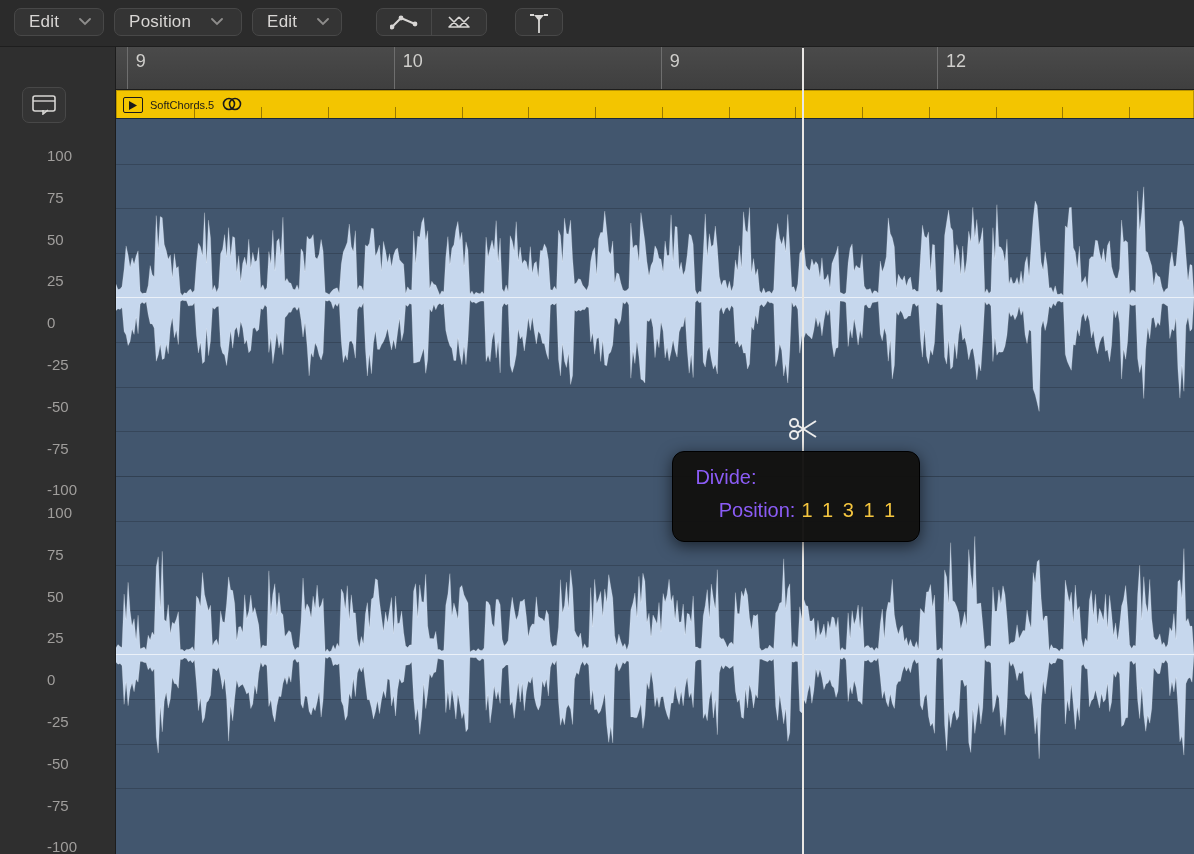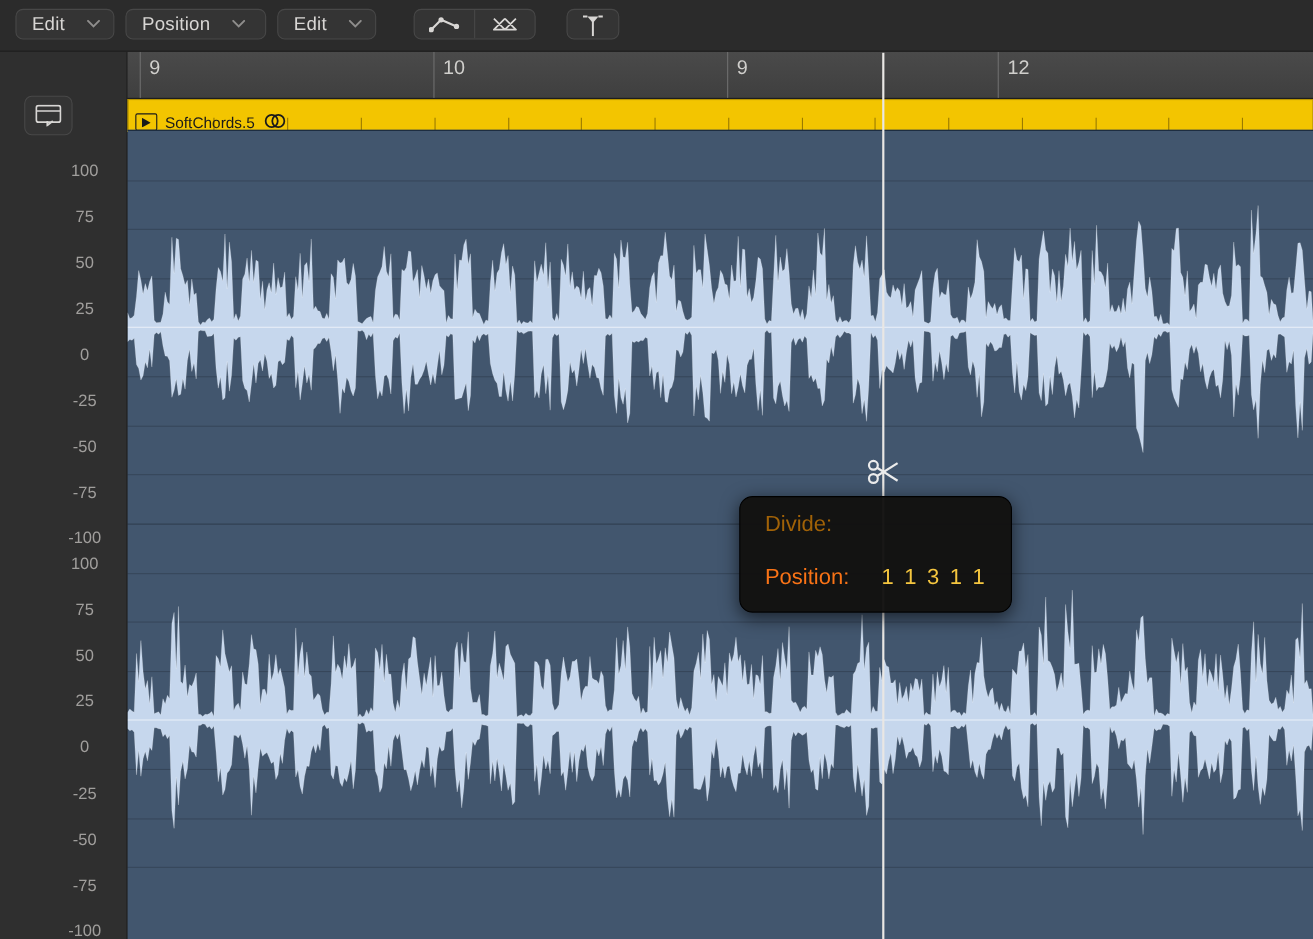--- a/index.html
+++ b/index.html
@@ -27,55 +27,55 @@
   .seg .segbtn{width:54px;display:flex;align-items:center;justify-content:center;border-right:1px solid var(--btn-border)}
   .seg .segbtn:last-child{border-right:none}
   .gap{width:14px}
   svg{display:block}
 
   
   .main{position:absolute;left:0;right:0;top:47px;bottom:0;display:flex}
   .sidebar{width:115px;background:var(--panel2);position:relative;border-right:1px solid #1d1d1d;flex:0 0 115px}
   .catalog-btn{position:absolute;left:22px;top:40px;width:42px;height:34px;border:1px solid var(--btn-border);border-radius:7px;background:var(--btn);display:flex;align-items:center;justify-content:center}
   .db-scale{position:absolute;top:90px;bottom:0;right:8px;width:80px;font-size:15px;color:var(--text-dim);font-variant-numeric:tabular-nums}
-  .db{position:absolute;right:0;text-align:center;width:60px}
+  .db{position:absolute;right:0;text-align:left;width:60px}
 
   .content{flex:1;position:relative}
 
   
   .ruler{height:42px;background:linear-gradient(#4a4a4a,#3f3f3f);border-bottom:1px solid #1d1d1d;position:relative;color:#cfcecc;font-size:18px}
   .ruler .bar{position:absolute;top:0;bottom:0;border-left:1px solid #6e6e6e;padding:4px 0 0 8px}
   .ruler .lbl{font-weight:400;color:#d0cfcc}
 
   
   .clip-strip{height:29px;background:#1f1f1f;position:relative}
-  .clip-header{position:absolute;left:0;right:0;top:0;height:30px;background:var(--clip-header);border:1px solid #b89400;box-sizing:border-box;display:flex;align-items:flex-end;padding:0 6px 0 6px;gap:7px;color:#1a1a1a;font-size:14px}
+  .clip-header{position:absolute;left:0;right:0;top:0;height:30px;background:var(--clip-header);border:1px solid #b89400;box-sizing:border-box;display:flex;align-items:center;padding:0 6px 0 6px;gap:7px;color:#1a1a1a;font-size:11px}
   .clip-header .tick{position:absolute;top:16px;bottom:0;border-left:1px solid rgba(80,60,0,.55)}
   .play-icn{width:20px;height:16px;border:1.6px solid #1a1a1a;border-radius:2px;display:flex;align-items:center;justify-content:center;box-sizing:border-box}
   .stereo-icn{width:22px;height:16px}
 
   
   .wave-wrap{position:absolute;left:0;right:0;top:71px;bottom:0;background:var(--wave-bg);border-top:1px solid #1a2a3c}
   .channel{position:absolute;left:0;right:0}
   .ch0{top:0;height:357px;border-bottom:1px solid rgba(0,0,0,.25)}
   .ch1{top:357px;height:357px}
   .grid-h{position:absolute;left:0;right:0;height:1px;background:rgba(0,0,0,.18)}
   .wave{position:absolute;left:0;right:0;top:0;bottom:0}
 
   
   .playhead{position:absolute;top:-71px;bottom:0;width:1.5px;background:#e9e7e4;z-index:6}
 
   
   .scissors{position:absolute;z-index:10}
 
   
   .tooltip{position:absolute;z-index:20;background:rgba(18,17,16,.97);border:1px solid #000;border-radius:12px;padding:14px 22px 16px 22px;box-shadow:0 4px 16px rgba(0,0,0,.6);min-width:220px;box-sizing:border-box}
-  .tooltip .title{color:#a16207;font-size:20px;margin-bottom:21px}
+  .tooltip .title{color:#8b5cf6;font-size:20px;margin-bottom:6px}
   .tooltip .row{display:flex;font-size:20px;line-height:1.5}
-  .tooltip .lbl{color:#f97316;width:100px;padding-right:6px}
+  .tooltip .lbl{color:#8b5cf6;width:100px;text-align:right;padding-right:6px}
   .tooltip .val{color:var(--accent);letter-spacing:2px}
 </style>
 </head>
 <body>
 
 <div class="toolbar">
   <div class="drop">
     <span>Edit</span>
     <span class="chev">
       <svg width="12" height="8" viewBox="0 0 12 8">
@@ -159,21 +159,21 @@
         <div class="db" style="top: 701.4px;">-100</div>
       </div>
   </div>
 
   <div class="content">
 
     <div class="ruler" id="ruler">
         <div class="bar" style="left: 10.6832px;"><span class="lbl">9</span></div>
         <div class="bar" style="left: 277.762px;"><span class="lbl">10</span></div>
         <div class="bar" style="left: 544.842px;"><span class="lbl">9</span></div>
-        <div class="bar" style="left: 791px;"><span class="lbl">12</span></div>
+        <div class="bar" style="left: 821px;"><span class="lbl">12</span></div>
       </div>
 
     <div class="clip-strip">
       <div class="clip-header" id="clip-header">
         <span class="play-icn">
           <svg width="8" height="9" viewBox="0 0 8 9">
               <polygon points="0,0 8,4.5 0,9" fill="#1a1a1a"></polygon>
             </svg>
         </span>
         <span>SoftChords.5</span>

